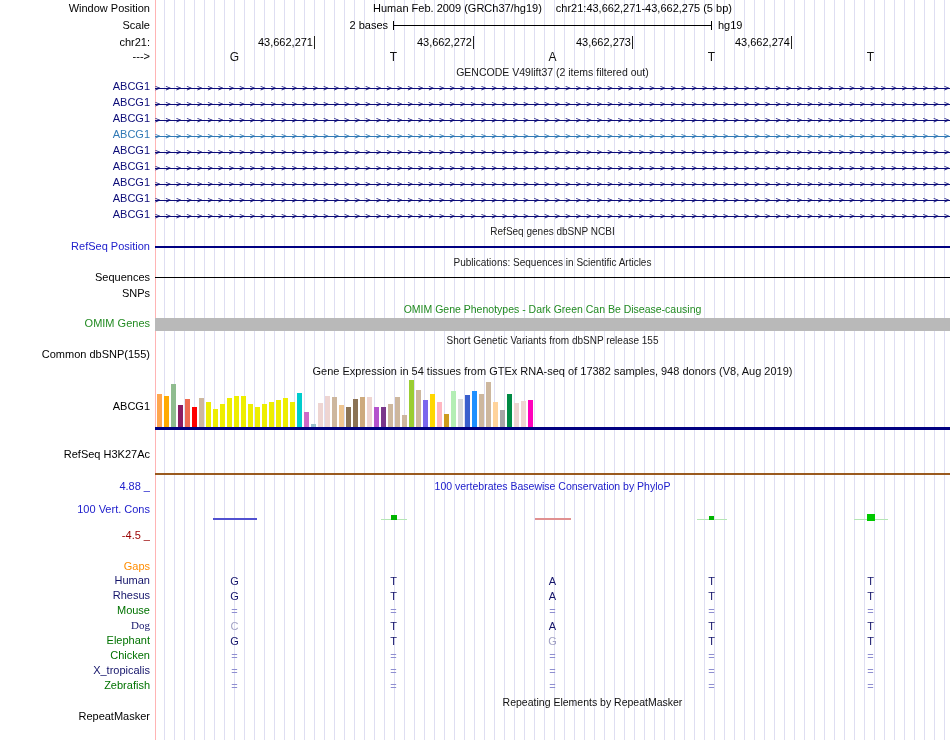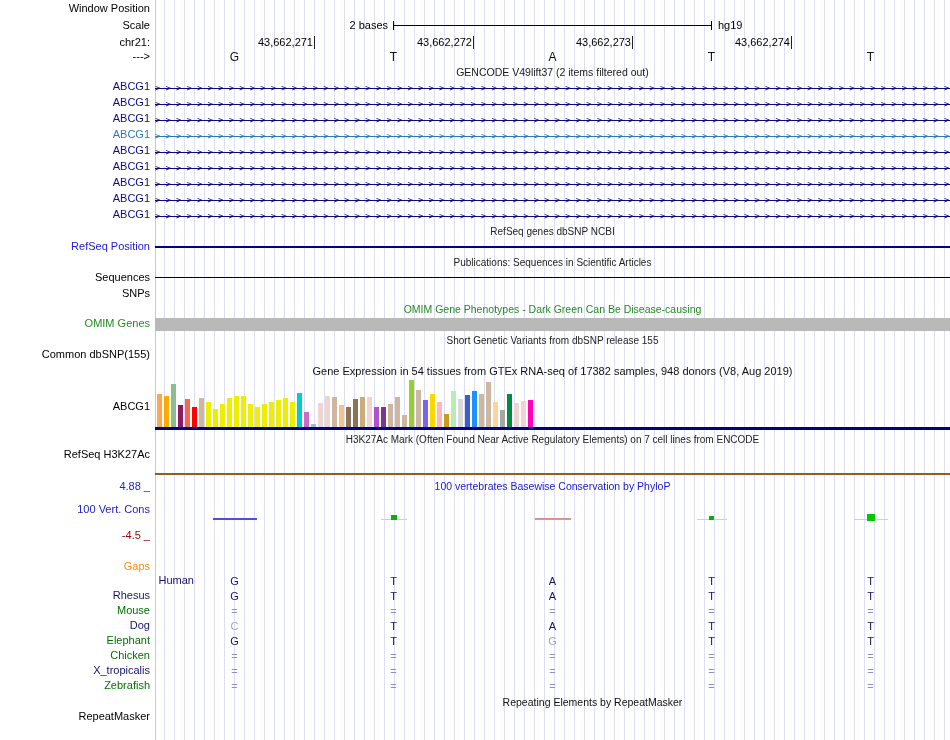--- a/index.html
+++ b/index.html
@@ -36,20 +36,24 @@
   .consdot{position:absolute;}
 </style>
 </head>
 <body>
 
 <div id="app">
   <div class="grid"></div>
   <div class="pinkline"></div>
 
   <div class="glabel" style="top:2px">Window Position</div>
+  <div class="assembly-row">
+    <span>Human Feb. 2009 (GRCh37/hg19)</span>
+    <span>chr21:43,662,271-43,662,275 (5 bp)</span>
+  </div>
 
   <div class="glabel" style="top:19px">Scale</div>
   <div style="position:absolute;left:288px;top:19px;width:100px;text-align:right;">2 bases</div>
   <div class="scalebar"></div>
   <div style="position:absolute;left:718px;top:19px;">hg19</div>
 
   <div class="glabel" style="top:36px">chr21:</div>
   <div class="glabel" style="top:50px">---&gt;</div>
 
   <div class="ctitle" style="top:66px;color:#1a1a1a;">GENCODE V49lift37 (2 items filtered out)</div>
@@ -67,21 +71,20 @@
   <div class="glabel c-dgreen" style="top:317px">OMIM Genes</div>
   <div class="hline" style="top:318px;height:13px;background:#b9b9b9;"></div>
 
   <div class="ctitle small" style="top:334px;color:#222;">Short Genetic Variants from dbSNP release 155</div>
   <div class="glabel" style="top:348px">Common dbSNP(155)</div>
 
   <div class="ctitle" style="top:365px;font-size:11px;color:#111;">Gene Expression in 54 tissues from GTEx RNA-seq of 17382 samples, 948 donors (V8, Aug 2019)</div>
   <div class="glabel" style="top:400px">ABCG1</div>
   <div class="hline" style="top:427px;height:3px;background:#000080;"></div>
 
-  <div class="ctitle small" style="top:433px;color:#222;">H3K27Ac Mark (Often Found Near Active Regulatory Elements) on 7 cell lines from ENCODE</div>
   <div class="glabel" style="top:448px">RefSeq H3K27Ac</div>
   <div class="hline" style="top:473px;height:2px;background:#9a5a1e;"></div>
 
   <div class="glabel c-blue" style="top:480px">4.88 _</div>
   <div class="ctitle c-blue" style="top:480px;">100 vertebrates Basewise Conservation by PhyloP</div>
   <div class="glabel c-blue" style="top:503px">100 Vert. Cons</div>
   <div class="glabel c-dred" style="top:529px">-4.5 _</div>
 
 
   <div class="ctitle" style="top:696px;color:#111;margin-left:40px;">Repeating Elements by RepeatMasker</div>
@@ -196,39 +199,39 @@
     <div class="bar" style="left: 528px; top: 400px; height: 27px; background: rgb(255, 0, 187);"></div>
     <div class="consline" style="left: 212.5px; top: 518px; width: 44px; height: 2px; background: rgb(80, 80, 208);"></div>
     <div class="consline" style="left: 380.5px; top: 519px; width: 26px; height: 1px; background: rgb(180, 230, 180);"></div>
     <div class="consdot" style="left: 390.5px; top: 515px; width: 6px; height: 5px; background: rgb(0, 180, 0);"></div>
     <div class="consline" style="left: 534.5px; top: 518px; width: 36px; height: 2px; background: rgb(224, 144, 144);"></div>
     <div class="consline" style="left: 696.5px; top: 519px; width: 30px; height: 1px; background: rgb(180, 230, 180);"></div>
     <div class="consdot" style="left: 709px; top: 515.5px; width: 5px; height: 4px; background: rgb(0, 180, 0);"></div>
     <div class="consline" style="left: 853.5px; top: 519px; width: 34px; height: 1px; background: rgb(180, 230, 180);"></div>
     <div class="consdot" style="left: 866.5px; top: 514px; width: 8px; height: 7px; background: rgb(0, 200, 0);"></div>
     <div class="glabel" style="top: 560px; color: rgb(255, 140, 0);">Gaps</div>
-    <div class="glabel" style="top: 574px; color: rgb(20, 20, 106); padding-left: 44px;">Human</div>
+    <div class="glabel" style="top: 574px; color: rgb(20, 20, 106);">Human</div>
     <div class="mzcell s-b" style="left: 155px; top: 574px;">G</div>
     <div class="mzcell s-b" style="left: 314px; top: 574px;">T</div>
     <div class="mzcell s-b" style="left: 473px; top: 574px;">A</div>
     <div class="mzcell s-b" style="left: 632px; top: 574px;">T</div>
     <div class="mzcell s-b" style="left: 791px; top: 574px;">T</div>
     <div class="glabel" style="top: 589px; color: rgb(20, 20, 106);">Rhesus</div>
     <div class="mzcell s-b" style="left: 155px; top: 589px;">G</div>
     <div class="mzcell s-b" style="left: 314px; top: 589px;">T</div>
     <div class="mzcell s-b" style="left: 473px; top: 589px;">A</div>
     <div class="mzcell s-b" style="left: 632px; top: 589px;">T</div>
     <div class="mzcell s-b" style="left: 791px; top: 589px;">T</div>
     <div class="glabel" style="top: 604px; color: rgb(0, 114, 0);">Mouse</div>
     <div class="mzcell s-e" style="left: 155px; top: 604px;">=</div>
     <div class="mzcell s-e" style="left: 314px; top: 604px;">=</div>
     <div class="mzcell s-e" style="left: 473px; top: 604px;">=</div>
     <div class="mzcell s-e" style="left: 632px; top: 604px;">=</div>
     <div class="mzcell s-e" style="left: 791px; top: 604px;">=</div>
-    <div class="glabel" style="top: 619px; color: rgb(20, 20, 106);">Dog</div>
+    <div class="glabel" style="top: 619px; color: rgb(20, 20, 106); font-family: Liberation Serif, serif;">Dog</div>
     <div class="mzcell s-d" style="left: 155px; top: 619px;">C</div>
     <div class="mzcell s-b" style="left: 314px; top: 619px;">T</div>
     <div class="mzcell s-b" style="left: 473px; top: 619px;">A</div>
     <div class="mzcell s-b" style="left: 632px; top: 619px;">T</div>
     <div class="mzcell s-b" style="left: 791px; top: 619px;">T</div>
     <div class="glabel" style="top: 634px; color: rgb(0, 114, 0);">Elephant</div>
     <div class="mzcell s-b" style="left: 155px; top: 634px;">G</div>
     <div class="mzcell s-b" style="left: 314px; top: 634px;">T</div>
     <div class="mzcell s-d" style="left: 473px; top: 634px;">G</div>
     <div class="mzcell s-b" style="left: 632px; top: 634px;">T</div>

